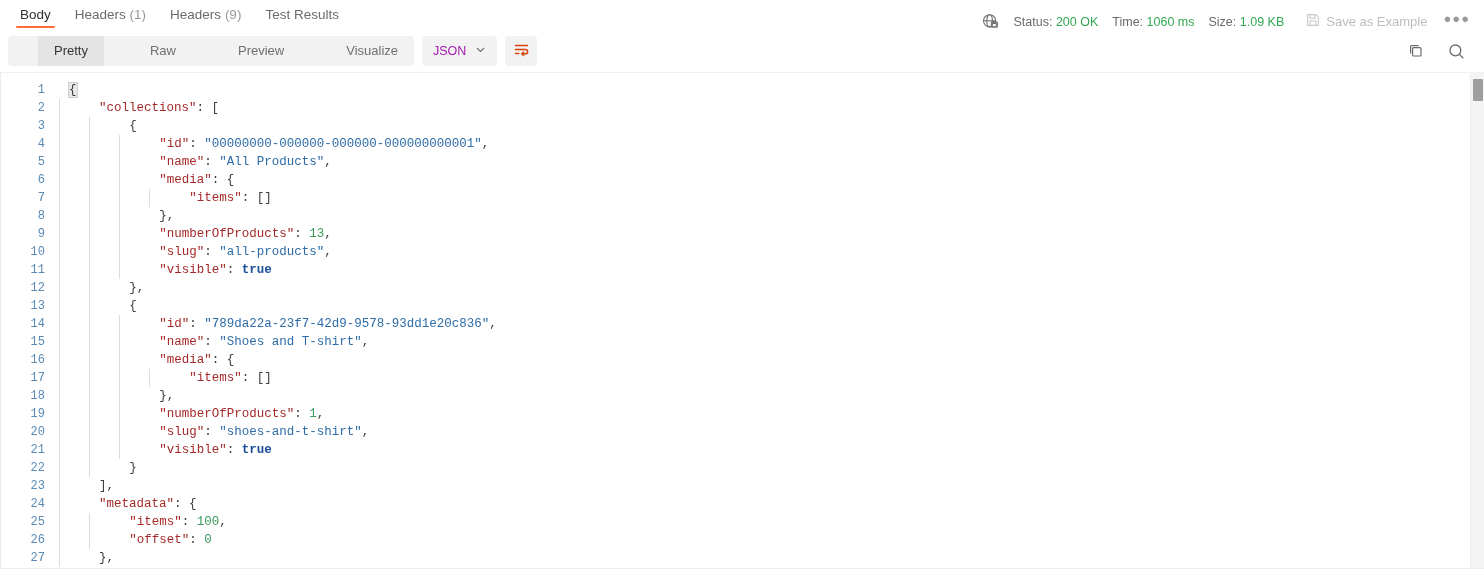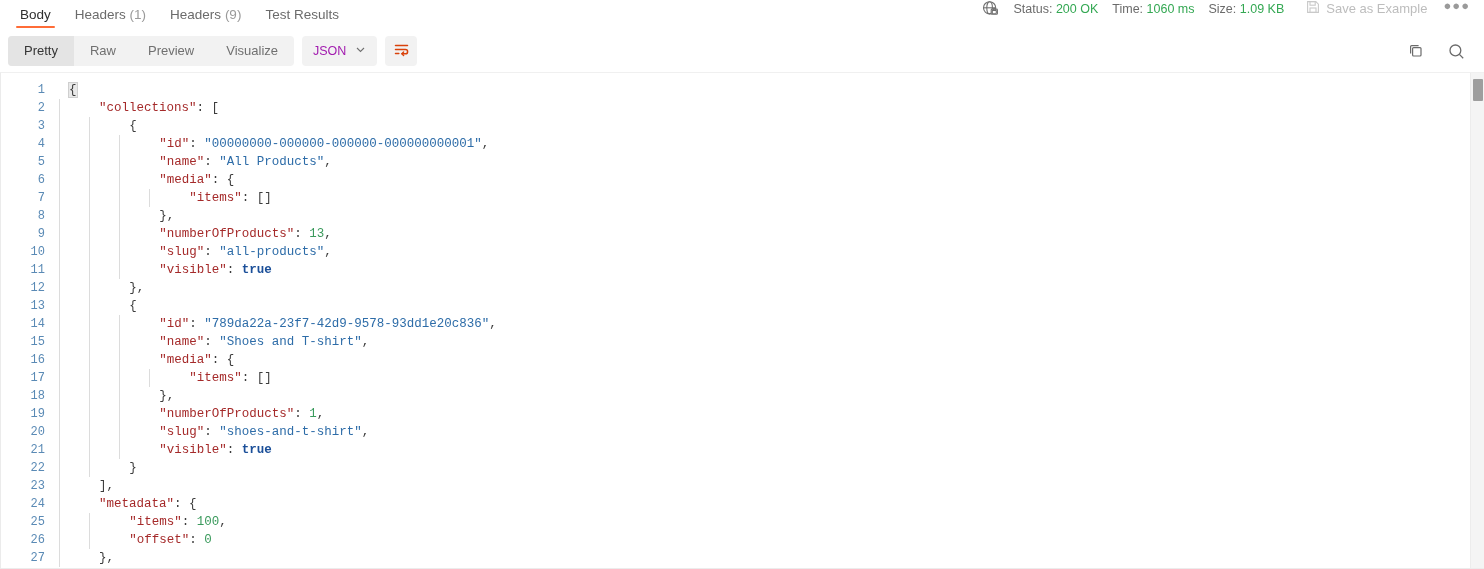--- a/index.html
+++ b/index.html
@@ -8,21 +8,21 @@
     background:#ffffff;
     font-family:"Liberation Sans", sans-serif;
     overflow:hidden;
   }
 
   
   .topbar {
     position:relative;
     height:30px;
     display:flex;
-    align-items:flex-start;
+    align-items:flex-end;
     justify-content:space-between;
     padding:0 8px 0 8px;
   }
   .resp-tabs { display:flex; align-items:center; height:30px; }
   .resp-tab {
     position:relative;
     font-size:13.5px;
     color:#6b6b6b;
     padding:0 12px;
     height:30px;
@@ -90,20 +90,21 @@
     overflow:hidden;
   }
   .seg-item {
     font-size:13px;
     color:#707070;
     padding:0 16px;
     height:30px;
     line-height:30px;
     cursor:pointer;
     white-space:nowrap;
+    margin-left:30px;
   }
   .seg-item.active {
     background:#e4e4e4;
     color:#353535;
   }
   .fmt-select {
     display:flex;
     align-items:center;
     gap:9px;
     background:#f2f2f2;

